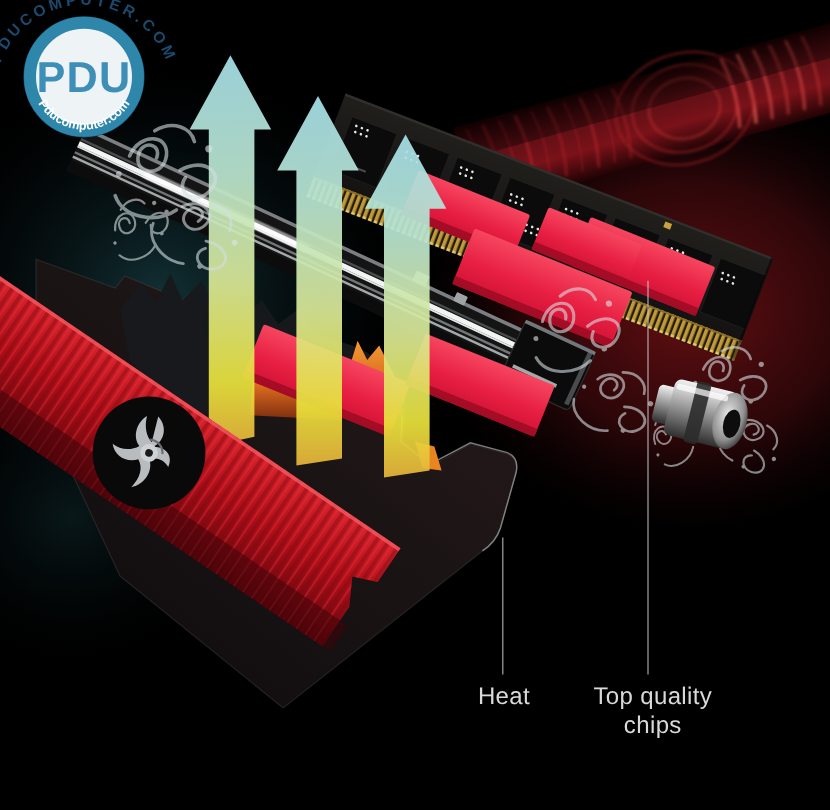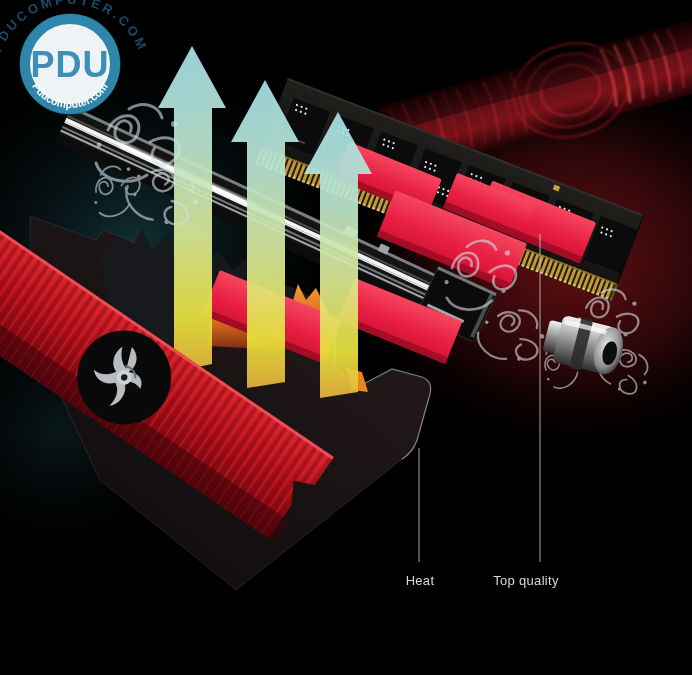--- a/index.html
+++ b/index.html
@@ -4,25 +4,25 @@
 <style>
   html,body{margin:0;padding:0;background:#000;}
   #stage{
     position:relative;width:692px;height:675px;overflow:hidden;
     background:var(--background,#000);
     font-family:"Liberation Sans", sans-serif;
   }
   #scene{position:absolute;left:0;top:0;}
   .callout{
     position:absolute;text-align:center;
-    font-size:13px;line-height:24px;letter-spacing:.3px;
+    font-size:20px;line-height:24px;letter-spacing:.3px;
     color:var(--label_text,#d9d9d9);
   }
   #callout-heat{left:355px;top:569px;width:130px;}
-  #callout-chips{left:454px;top:569px;width:144px;}
+  #callout-chips{left:472px;top:569px;width:144px;}
   .leader{stroke:var(--leader_line,#cfcfcf);stroke-width:1;opacity:.8;}
   #watermark{position:absolute;left:0;top:0;}
 </style>
 </head>
 <body>
 
 <div id="stage">
 
 <svg id="scene" width="692" height="675" viewBox="0 0 692 675">
   <defs>
@@ -295,20 +295,21 @@
 
   <line x1="419" y1="448" x2="419" y2="562" class="leader"></line>
   <line x1="540" y1="234" x2="540" y2="562" class="leader"></line>
 </svg>
 
 <div class="callout" id="callout-heat">
   <div>Heat</div>
 </div>
 <div class="callout" id="callout-chips">
   <div>Top quality</div>
+  <div>chips</div>
 </div>
 
 <svg id="watermark" width="170" height="140" viewBox="0 0 170 140">
   <defs>
     <path id="arcTop" d="M -4,78 A 74,74 0 0 1 144,78"></path>
     <path id="arcBot" d="M 31.9,86 A 44,44 0 0 0 108.1,86"></path>
   </defs>
   <text font-size="13" font-weight="bold" letter-spacing="3" fill="#1d4e75" opacity=".95">
     <textPath href="#arcTop" startOffset="50%" text-anchor="middle">PDUCOMPUTER.COM</textPath>
   </text>

